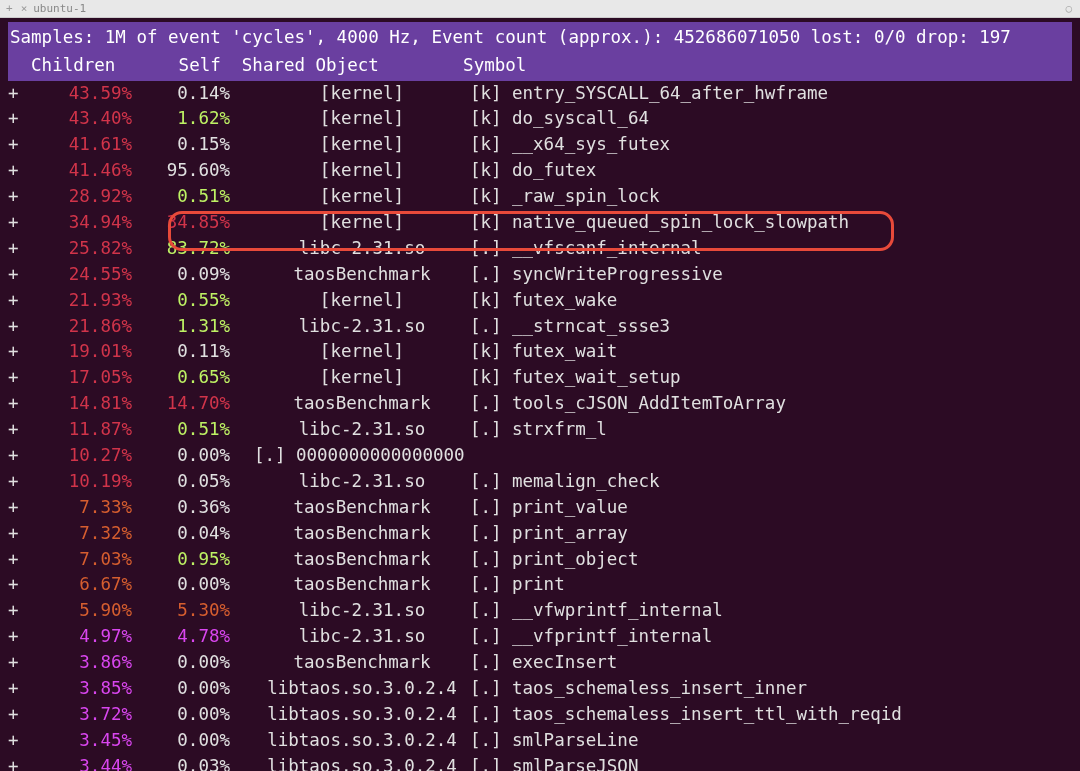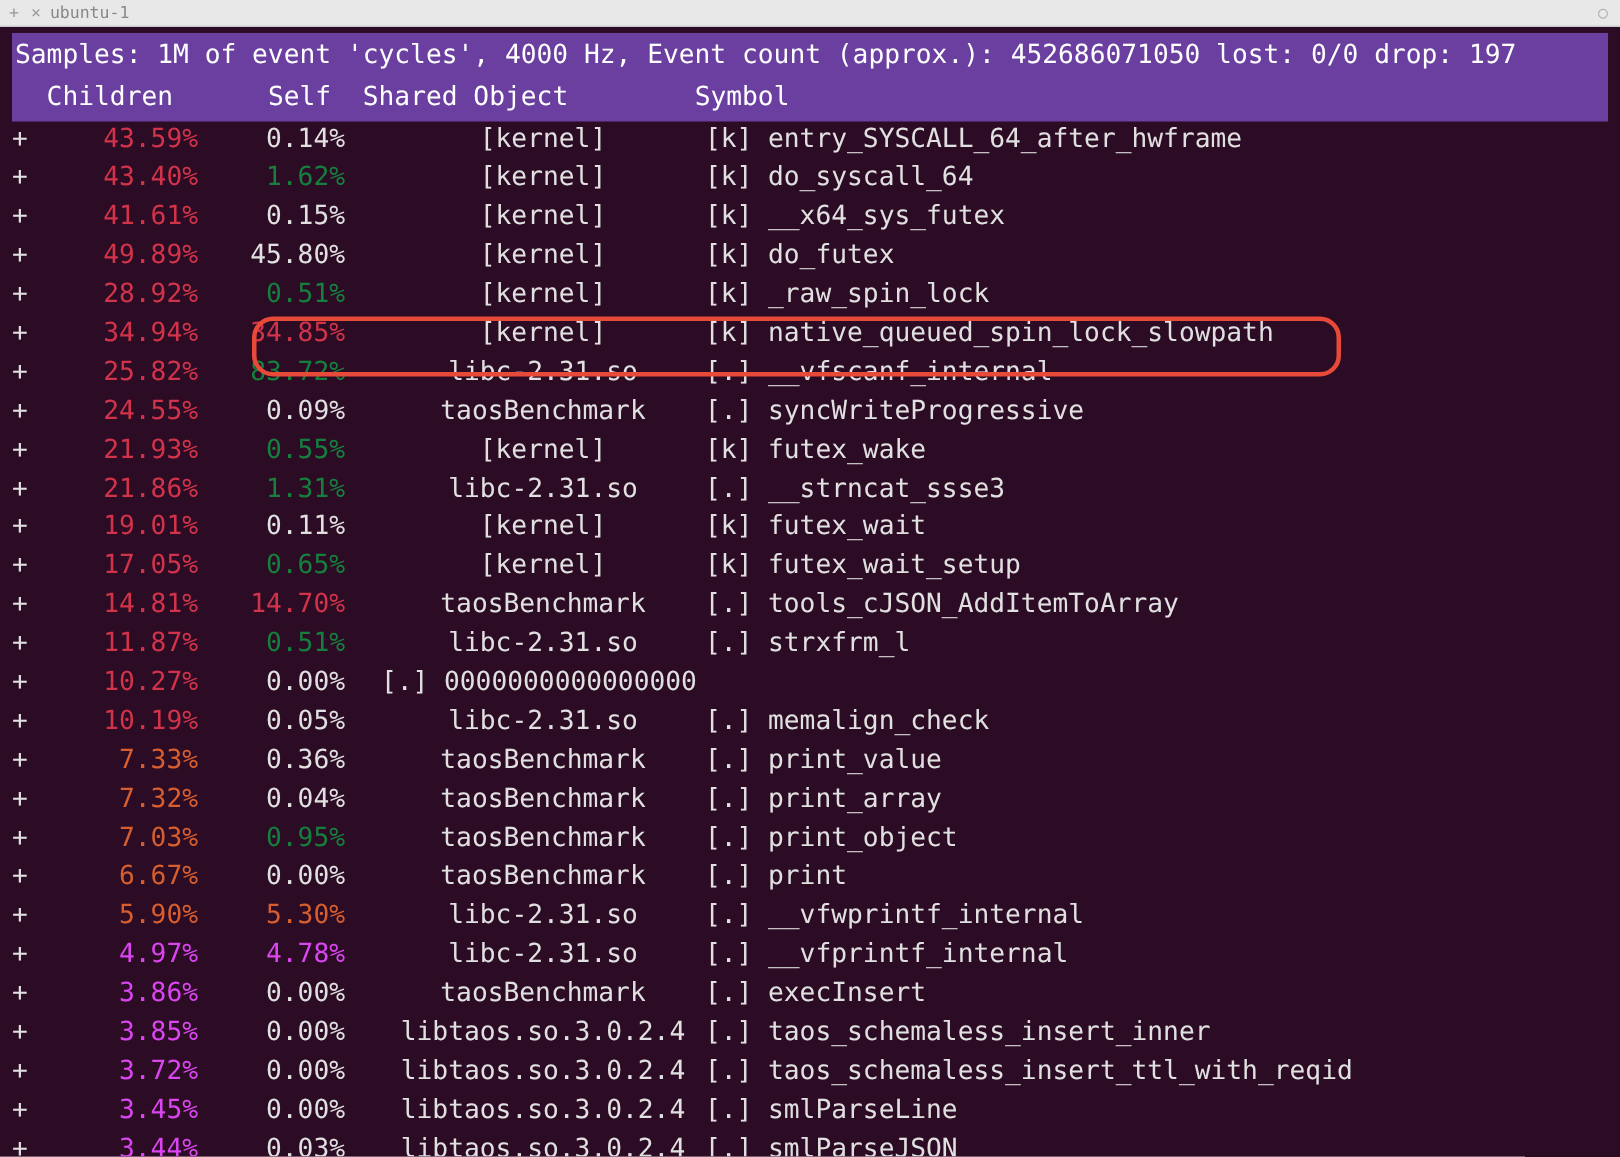--- a/index.html
+++ b/index.html
@@ -65,21 +65,21 @@
   .children-col { width: 114px; text-align: right; display:inline-block; padding-right: 4px;}
   .self-col { width: 98px; text-align: right; display:inline-block; padding-right: 4px;}
   .gap1 { width: 20px; display:inline-block;}
   .obj-col { width: 216px; display:inline-block; text-align:center;}
   .type-col { width: 42px; display:inline-block;}
   .sym-col { display:inline-block; text-align:left;}
   .c-red { color: #d1344a; }
   .c-orange { color: #d65e2f; }
   .c-green { color: #d946ef; }
   .c-white { color: #e0e0e0; }
-  .c-bgreen { color: #15803d; }
+  .c-bgreen { color: #bef264; }
   .highlight-box {
     position: absolute;
     border: 3.5px solid #e84a3a;
     border-radius: 14px;
     left: 168px;
     top: 193px;
     width: 726px;
     height: 40px;
     pointer-events: none;
   }
@@ -94,21 +94,21 @@
   <span class="wbtn">○</span>
 </div>
 
 <div class="terminal">
   <div class="header-line1">Samples: 1M of event 'cycles', 4000 Hz, Event count (approx.): 452686071050 lost: 0/0 drop: 197</div>
   <div class="header-line2"><span>  </span><span>Children</span><span>      </span><span>Self</span><span>  </span><span>Shared Object</span><span>        </span><span>Symbol</span></div>
   <div id="rows">
       <div class="row"><span class="plus-col c-white">+</span><span class="children-col c-red">43.59%</span><span class="self-col c-white">0.14%</span><span class="gap1">  </span><span class="obj-col c-white">[kernel]</span><span class="type-col c-white">[k]</span><span class="sym-col c-white">entry_SYSCALL_64_after_hwframe</span></div>
       <div class="row"><span class="plus-col c-white">+</span><span class="children-col c-red">43.40%</span><span class="self-col c-bgreen">1.62%</span><span class="gap1">  </span><span class="obj-col c-white">[kernel]</span><span class="type-col c-white">[k]</span><span class="sym-col c-white">do_syscall_64</span></div>
       <div class="row"><span class="plus-col c-white">+</span><span class="children-col c-red">41.61%</span><span class="self-col c-white">0.15%</span><span class="gap1">  </span><span class="obj-col c-white">[kernel]</span><span class="type-col c-white">[k]</span><span class="sym-col c-white">__x64_sys_futex</span></div>
-      <div class="row"><span class="plus-col c-white">+</span><span class="children-col c-red">49.89%</span><span class="self-col c-white">45.80%</span><span class="gap1">  </span><span class="obj-col c-white">[kernel]</span><span class="type-col c-white">[k]</span><span class="sym-col c-white">do_futex</span></div>
+      <div class="row"><span class="plus-col c-white">+</span><span class="children-col c-red">41.46%</span><span class="self-col c-white">95.60%</span><span class="gap1">  </span><span class="obj-col c-white">[kernel]</span><span class="type-col c-white">[k]</span><span class="sym-col c-white">do_futex</span></div>
       <div class="row"><span class="plus-col c-white">+</span><span class="children-col c-red">28.92%</span><span class="self-col c-bgreen">0.51%</span><span class="gap1">  </span><span class="obj-col c-white">[kernel]</span><span class="type-col c-white">[k]</span><span class="sym-col c-white">_raw_spin_lock</span></div>
       <div class="row"><span class="plus-col c-white">+</span><span class="children-col c-red">34.94%</span><span class="self-col c-red">34.85%</span><span class="gap1">  </span><span class="obj-col c-white">[kernel]</span><span class="type-col c-white">[k]</span><span class="sym-col c-white">native_queued_spin_lock_slowpath</span></div>
       <div class="row"><span class="plus-col c-white">+</span><span class="children-col c-red">25.82%</span><span class="self-col c-bgreen">83.72%</span><span class="gap1">  </span><span class="obj-col c-white">libc-2.31.so</span><span class="type-col c-white">[.]</span><span class="sym-col c-white">__vfscanf_internal</span></div>
       <div class="row"><span class="plus-col c-white">+</span><span class="children-col c-red">24.55%</span><span class="self-col c-white">0.09%</span><span class="gap1">  </span><span class="obj-col c-white">taosBenchmark</span><span class="type-col c-white">[.]</span><span class="sym-col c-white">syncWriteProgressive</span></div>
       <div class="row"><span class="plus-col c-white">+</span><span class="children-col c-red">21.93%</span><span class="self-col c-bgreen">0.55%</span><span class="gap1">  </span><span class="obj-col c-white">[kernel]</span><span class="type-col c-white">[k]</span><span class="sym-col c-white">futex_wake</span></div>
       <div class="row"><span class="plus-col c-white">+</span><span class="children-col c-red">21.86%</span><span class="self-col c-bgreen">1.31%</span><span class="gap1">  </span><span class="obj-col c-white">libc-2.31.so</span><span class="type-col c-white">[.]</span><span class="sym-col c-white">__strncat_ssse3</span></div>
       <div class="row"><span class="plus-col c-white">+</span><span class="children-col c-red">19.01%</span><span class="self-col c-white">0.11%</span><span class="gap1">  </span><span class="obj-col c-white">[kernel]</span><span class="type-col c-white">[k]</span><span class="sym-col c-white">futex_wait</span></div>
       <div class="row"><span class="plus-col c-white">+</span><span class="children-col c-red">17.05%</span><span class="self-col c-bgreen">0.65%</span><span class="gap1">  </span><span class="obj-col c-white">[kernel]</span><span class="type-col c-white">[k]</span><span class="sym-col c-white">futex_wait_setup</span></div>
       <div class="row"><span class="plus-col c-white">+</span><span class="children-col c-red">14.81%</span><span class="self-col c-red">14.70%</span><span class="gap1">  </span><span class="obj-col c-white">taosBenchmark</span><span class="type-col c-white">[.]</span><span class="sym-col c-white">tools_cJSON_AddItemToArray</span></div>
       <div class="row"><span class="plus-col c-white">+</span><span class="children-col c-red">11.87%</span><span class="self-col c-bgreen">0.51%</span><span class="gap1">  </span><span class="obj-col c-white">libc-2.31.so</span><span class="type-col c-white">[.]</span><span class="sym-col c-white">strxfrm_l</span></div>

